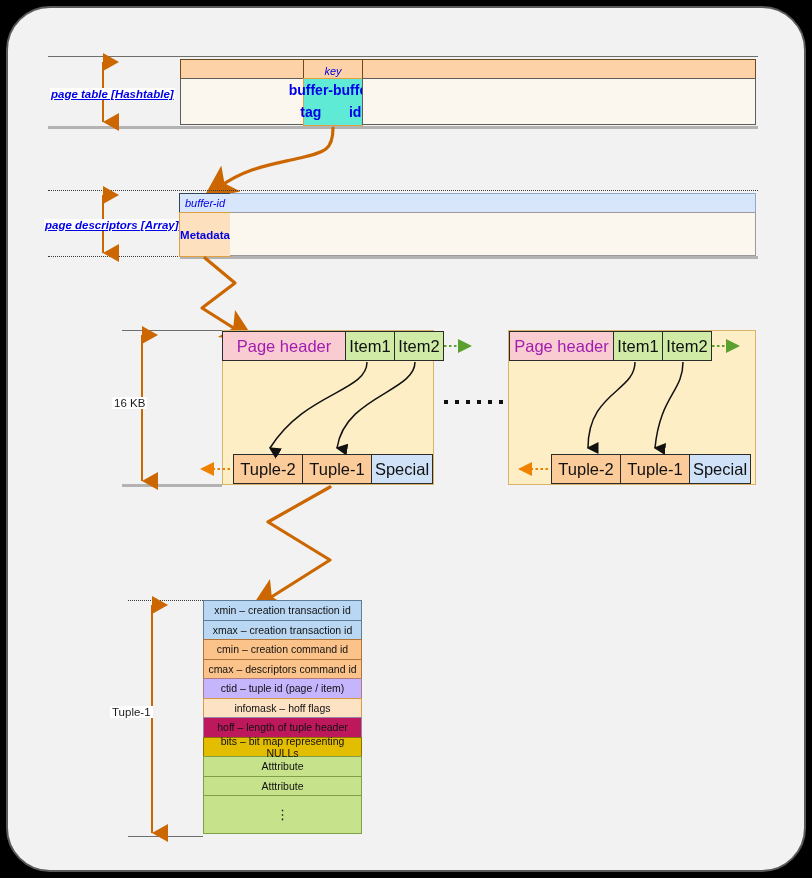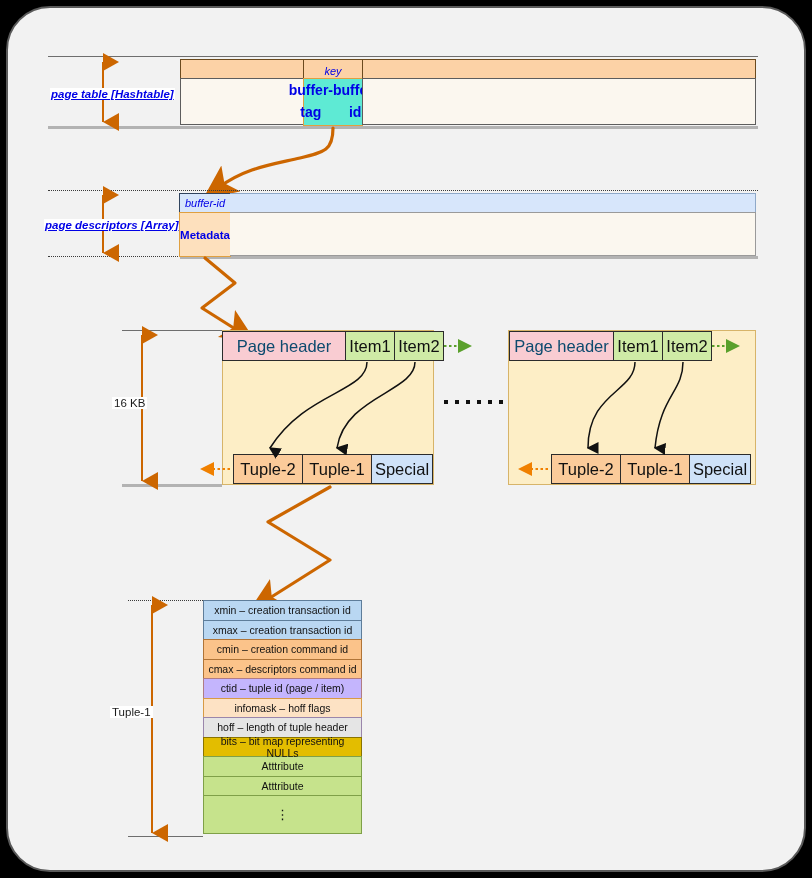--- a/index.html
+++ b/index.html
@@ -25,33 +25,33 @@
   .greyrule{background:#b3b3b3;}
 
   
   .bufid{background:#d7e6fb;border:1.6px solid #31445e;color:#0000e6;font-style:italic;font-size:11px;}
   .bufrow{background:#d7e6fb;border:1px solid #8fa9c9;border-left:none;}
   .metacell{background:#fde0bd;border:1.6px solid #e0a040;color:#0000e6;font-weight:bold;font-size:11.5px;}
   .descbody{background:#fbf7ef;border:1px solid #9a9a9a;border-left:none;}
 
   
   .pagebox{background:#fdeec6;border:1.4px solid #d7b469;}
-  .ph{background:#f9ccd2;border:1.6px solid #2b2b2b;font-size:16.5px;color:#0c4a6e;}
+  .ph{background:#f9ccd2;border:1.6px solid #2b2b2b;font-size:16.5px;color:#a21caf;}
   .item{background:#cfeba6;border:1.6px solid #2b2b2b;font-size:16.5px;color:#111;}
   .tuple{background:#fbcb9a;border:1.6px solid #2b2b2b;font-size:16.5px;color:#111;}
   .special{background:#cfe2f8;border:1.6px solid #2b2b2b;font-size:16.5px;color:#111;}
 
   
   .trow{border:1px solid #555;font-size:10.5px;color:#111;}
   .t-blue{background:#b9d7f2;border-color:#5e7d9a;}
   .t-orange{background:#fbc38a;border-color:#b07437;}
   .t-pink{background:#c4b5fd;border-color:#b07c84;}
   .t-mint{background:#d5ecc6;border-color:#7fa76a;}
   .t-peach{background:#fde2c4;border-color:#d79a45;}
-  .t-purple{background:#e5e5e5;border-color:#9a86ab;}
+  .t-purple{background:#be185d;border-color:#9a86ab;}
   .t-gold{background:#e3bd00;border-color:#8a7400;}
   .t-green{background:#c6e38c;border-color:#7fa048;}
 
   
   .dotline{border-top:1.5px dotted #3a3a3a;}
   .solidline{border-top:1.5px solid #6e6e6e;}
   .sqdot{width:4px;height:4px;background:#111;position:absolute;}
   .vdots{font-size:13px;letter-spacing:0;line-height:4px;color:#111;}
   svg{position:absolute;left:0;top:0;overflow:visible;}
 </style>

